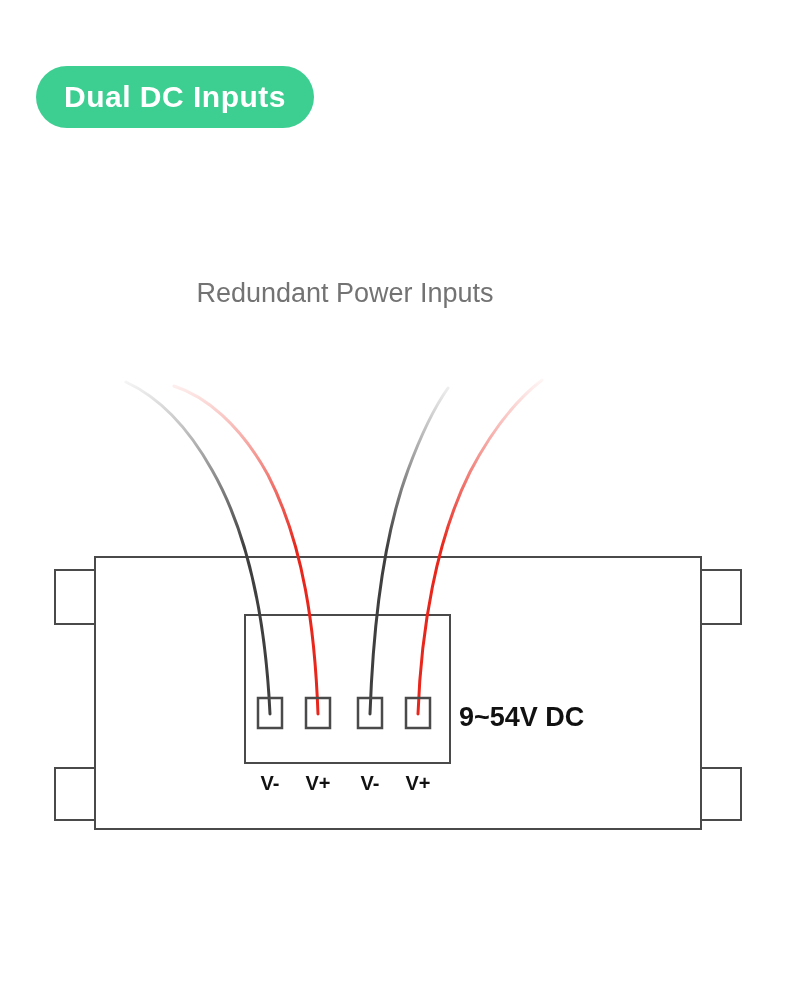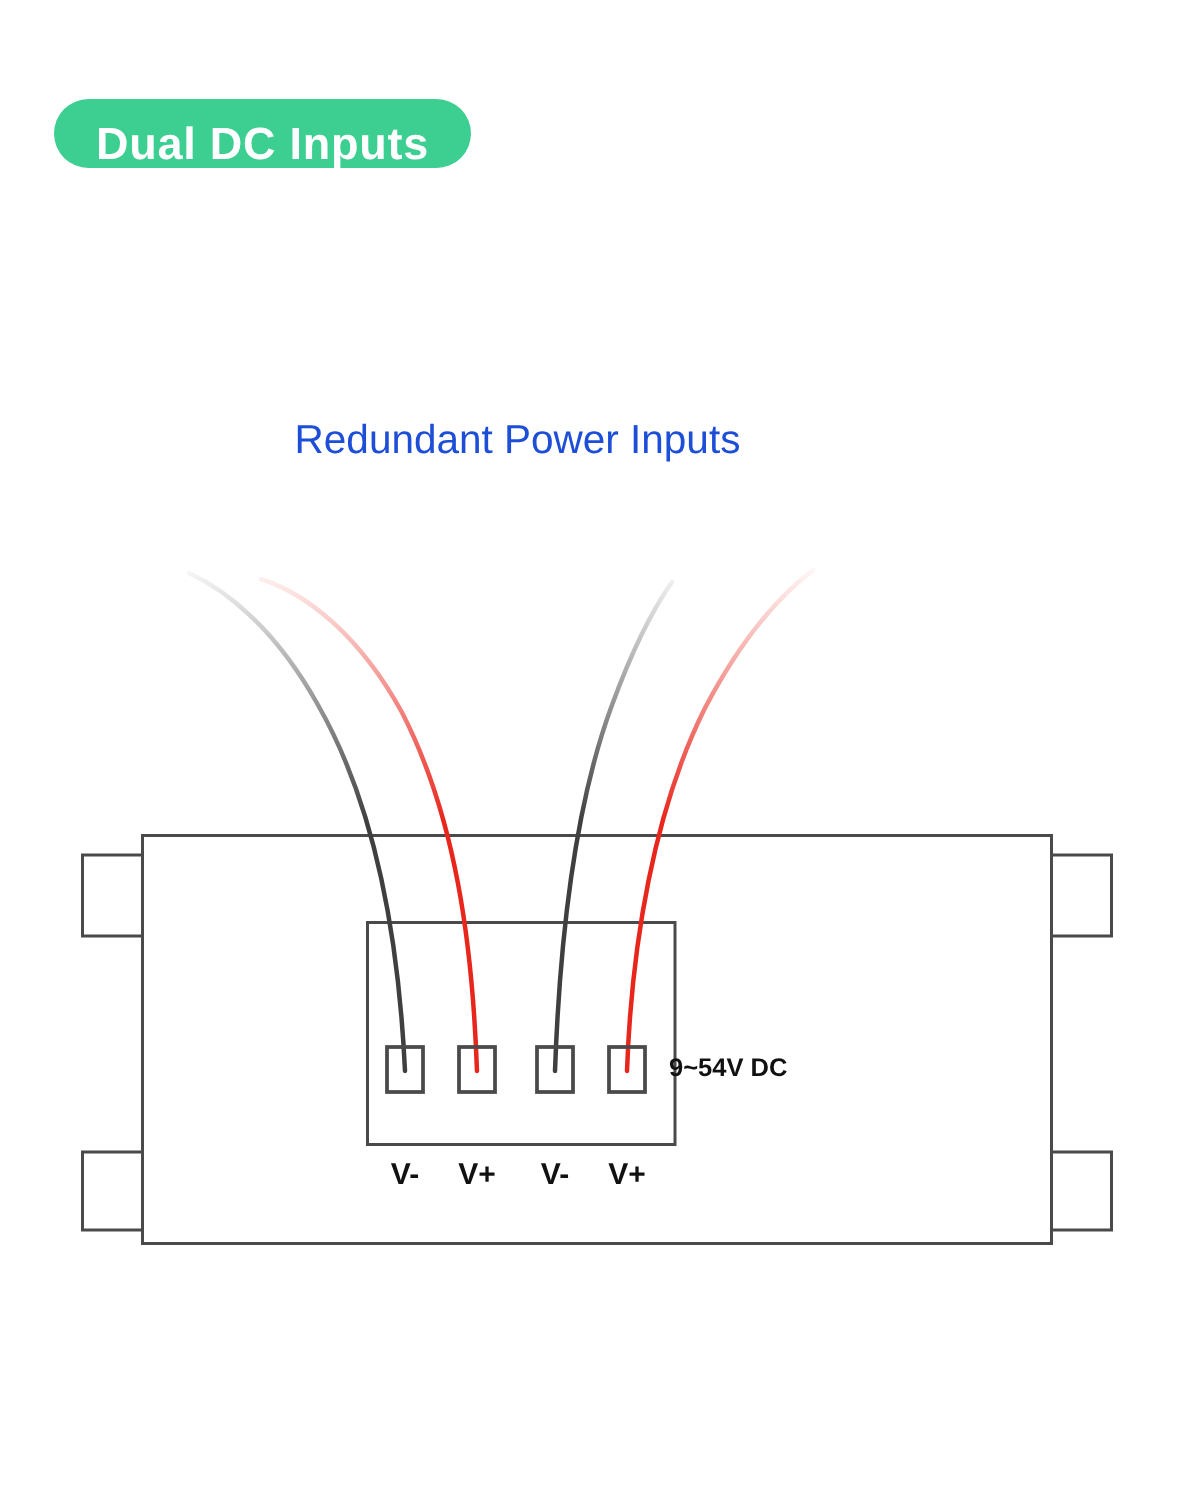--- a/index.html
+++ b/index.html
@@ -6,33 +6,33 @@
   body {
     width: 800px; height: 1000px;
     background: #ffffff;
     font-family: "Liberation Sans", sans-serif;
     position: relative;
     overflow: hidden;
   }
   .badge {
     position: absolute;
     left: 36px; top: 66px;
-    height: 46px; line-height: 62px;
+    height: 62px; line-height: 62px;
     padding: 0 28px;
     border-radius: 31px;
     font-size: 30px;
     font-weight: 700;
     letter-spacing: 0.5px;
   }
   .title {
     position: absolute;
     left: 95px; top: 274px;
     width: 500px;
     text-align: center;
-    color: #1d4ed8;
+    color: #737373;
     font-size: 27px;
     font-weight: 500;
     line-height: 38px;
   }
   .diagram-svg {
     position: absolute;
     left: 0; top: 0;
   }
   .terminal-label {
     position: absolute;
@@ -42,22 +42,22 @@
     font-size: 20px;
     font-weight: 700;
     color: #111111;
   }
   .tl-0 { left: 246px; }
   .tl-1 { left: 294px; }
   .tl-2 { left: 346px; }
   .tl-3 { left: 394px; }
   .voltage-label {
     position: absolute;
-    left: 446px; top: 702px;
-    font-size: 17px;
+    left: 459px; top: 702px;
+    font-size: 27px;
     font-weight: 700;
     color: #111111;
   }
 </style>
 </head>
 <body>
 
 <div class="badge" style="background-color: rgb(61, 206, 146); color: rgb(255, 255, 255);">Dual DC Inputs</div>
 
 <div class="title">

